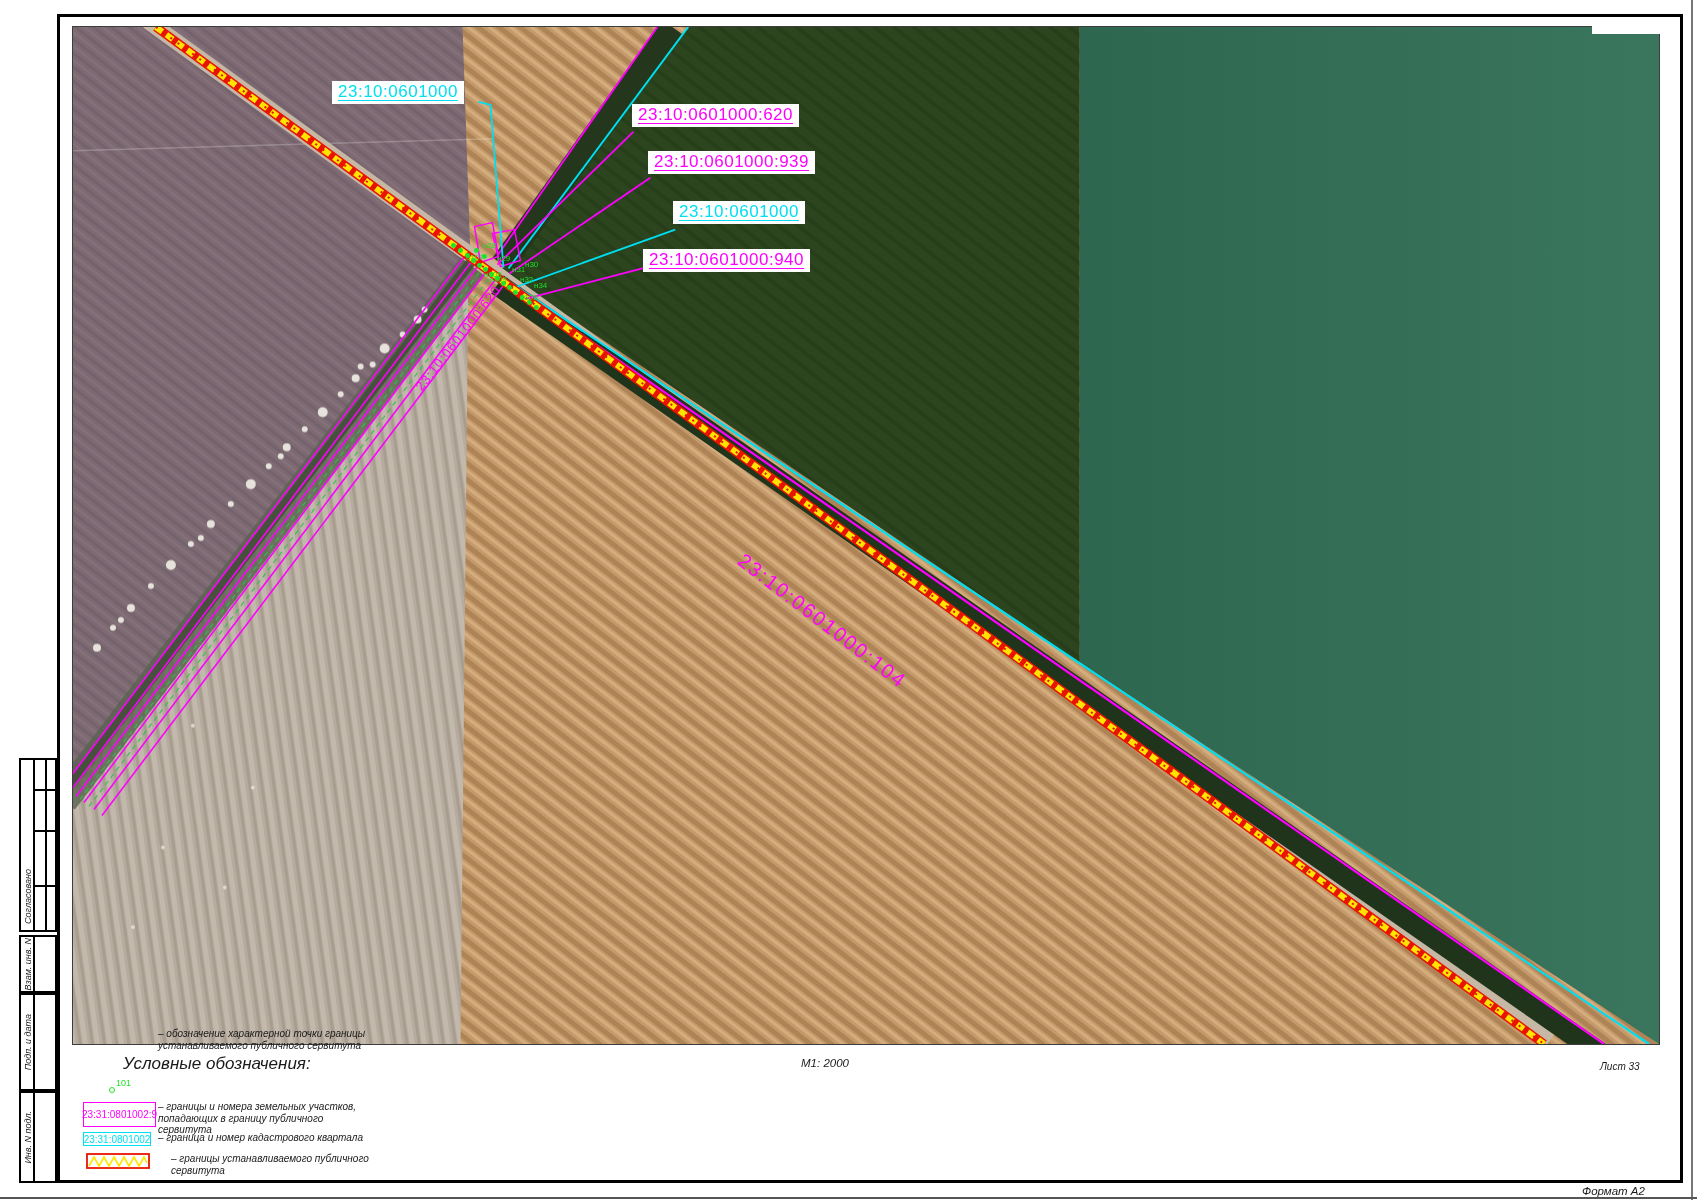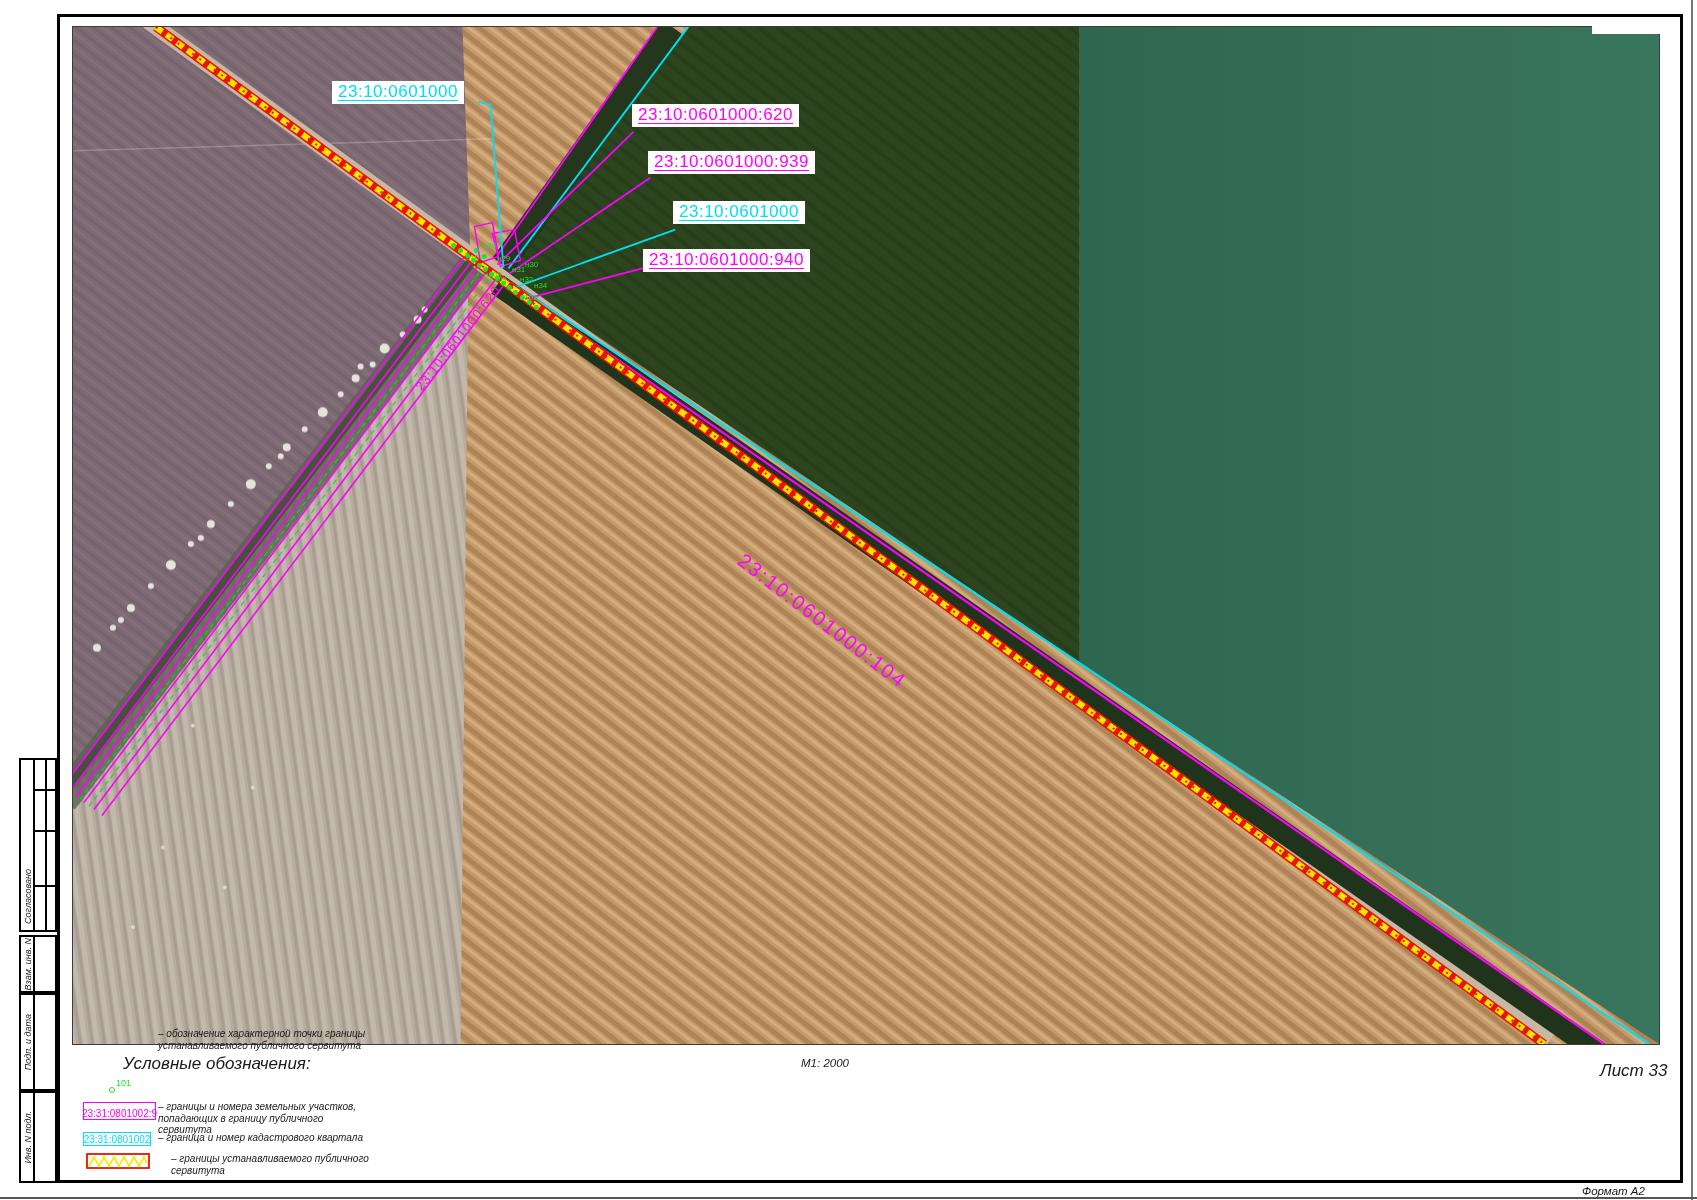--- a/index.html
+++ b/index.html
@@ -46,21 +46,21 @@
            display:flex;align-items:center;justify-content:center;white-space:nowrap;}
   .leg-box.magenta{border-color:var(--magenta);color:var(--magenta);}
   .leg-box.cyan{border-color:var(--cyan);color:var(--cyan);}
   .leg-point{position:absolute;left:107px;top:1078px;width:40px;height:18px;}
   .leg-point .num{position:absolute;left:9px;top:0;color:var(--vertex-green);font-size:9px;font-style:normal;}
   .leg-point .dot{position:absolute;left:2px;top:9px;width:6px;height:6px;border:1.5px solid var(--vertex-green);
                   border-radius:50%;}
   .leg-swatch{position:absolute;left:86px;top:1153px;width:64px;height:16px;}
   
   .scale-note{position:absolute;left:770px;top:1057px;width:110px;text-align:center;font-size:11.5px;}
-  .sheet-note{position:absolute;left:1600px;top:1061px;font-size:17px;}
+  .sheet-note{position:absolute;left:1600px;top:1061px;font-size:10px;}
   .format-note{position:absolute;left:1582px;top:1185px;font-size:11.5px;}
   
   .stampbox{position:absolute;left:19px;width:38px;border:2px solid #000;background:#fff;}
   .stampbox .vline{position:absolute;top:0;bottom:0;width:1.5px;background:#000;}
   .stampbox .hline{position:absolute;left:12px;right:0;height:1.5px;background:#000;}
   .stamp-label{position:absolute;left:0;top:0;bottom:0;width:13px;display:flex;align-items:center;justify-content:center;}
   .stamp-label span{writing-mode:vertical-rl;transform:rotate(180deg);font-size:9px;white-space:nowrap;}
   .b1{top:758px;height:174px;} .b2{top:935px;height:58px;}
   .b3{top:993px;height:98px;} .b4{top:1091px;height:92px;}
   .b1 .stamp-label{align-items:flex-end;padding-bottom:6px;}
@@ -232,21 +232,21 @@
 
 <div class="leg-point">
   <span class="num">101</span>
   <span class="dot"></span>
 </div>
 <div class="leg-text gost" style="top:1028px;">
   <div>– обозначение характерной точки границы</div>
     <div>устанавливаемого публичного сервитута</div>
 </div>
 
-<div class="leg-box magenta" style="left:83px;top:1102px;width:73px;height:18px;align-items:flex-end;">
+<div class="leg-box magenta" style="left:83px;top:1102px;width:73px;height:25px;">
   <span>23:31:0801002:9</span>
 </div>
 <div class="leg-text gost" style="top:1101px;">
   <div>– границы и номера земельных участков,</div>
     <div>попадающих в границу публичного</div>
     <div>сервитута</div>
 </div>
 
 <div class="leg-box cyan" style="left:83px;top:1132px;width:68px;height:14px;">
   <span>23:31:0801002</span>

